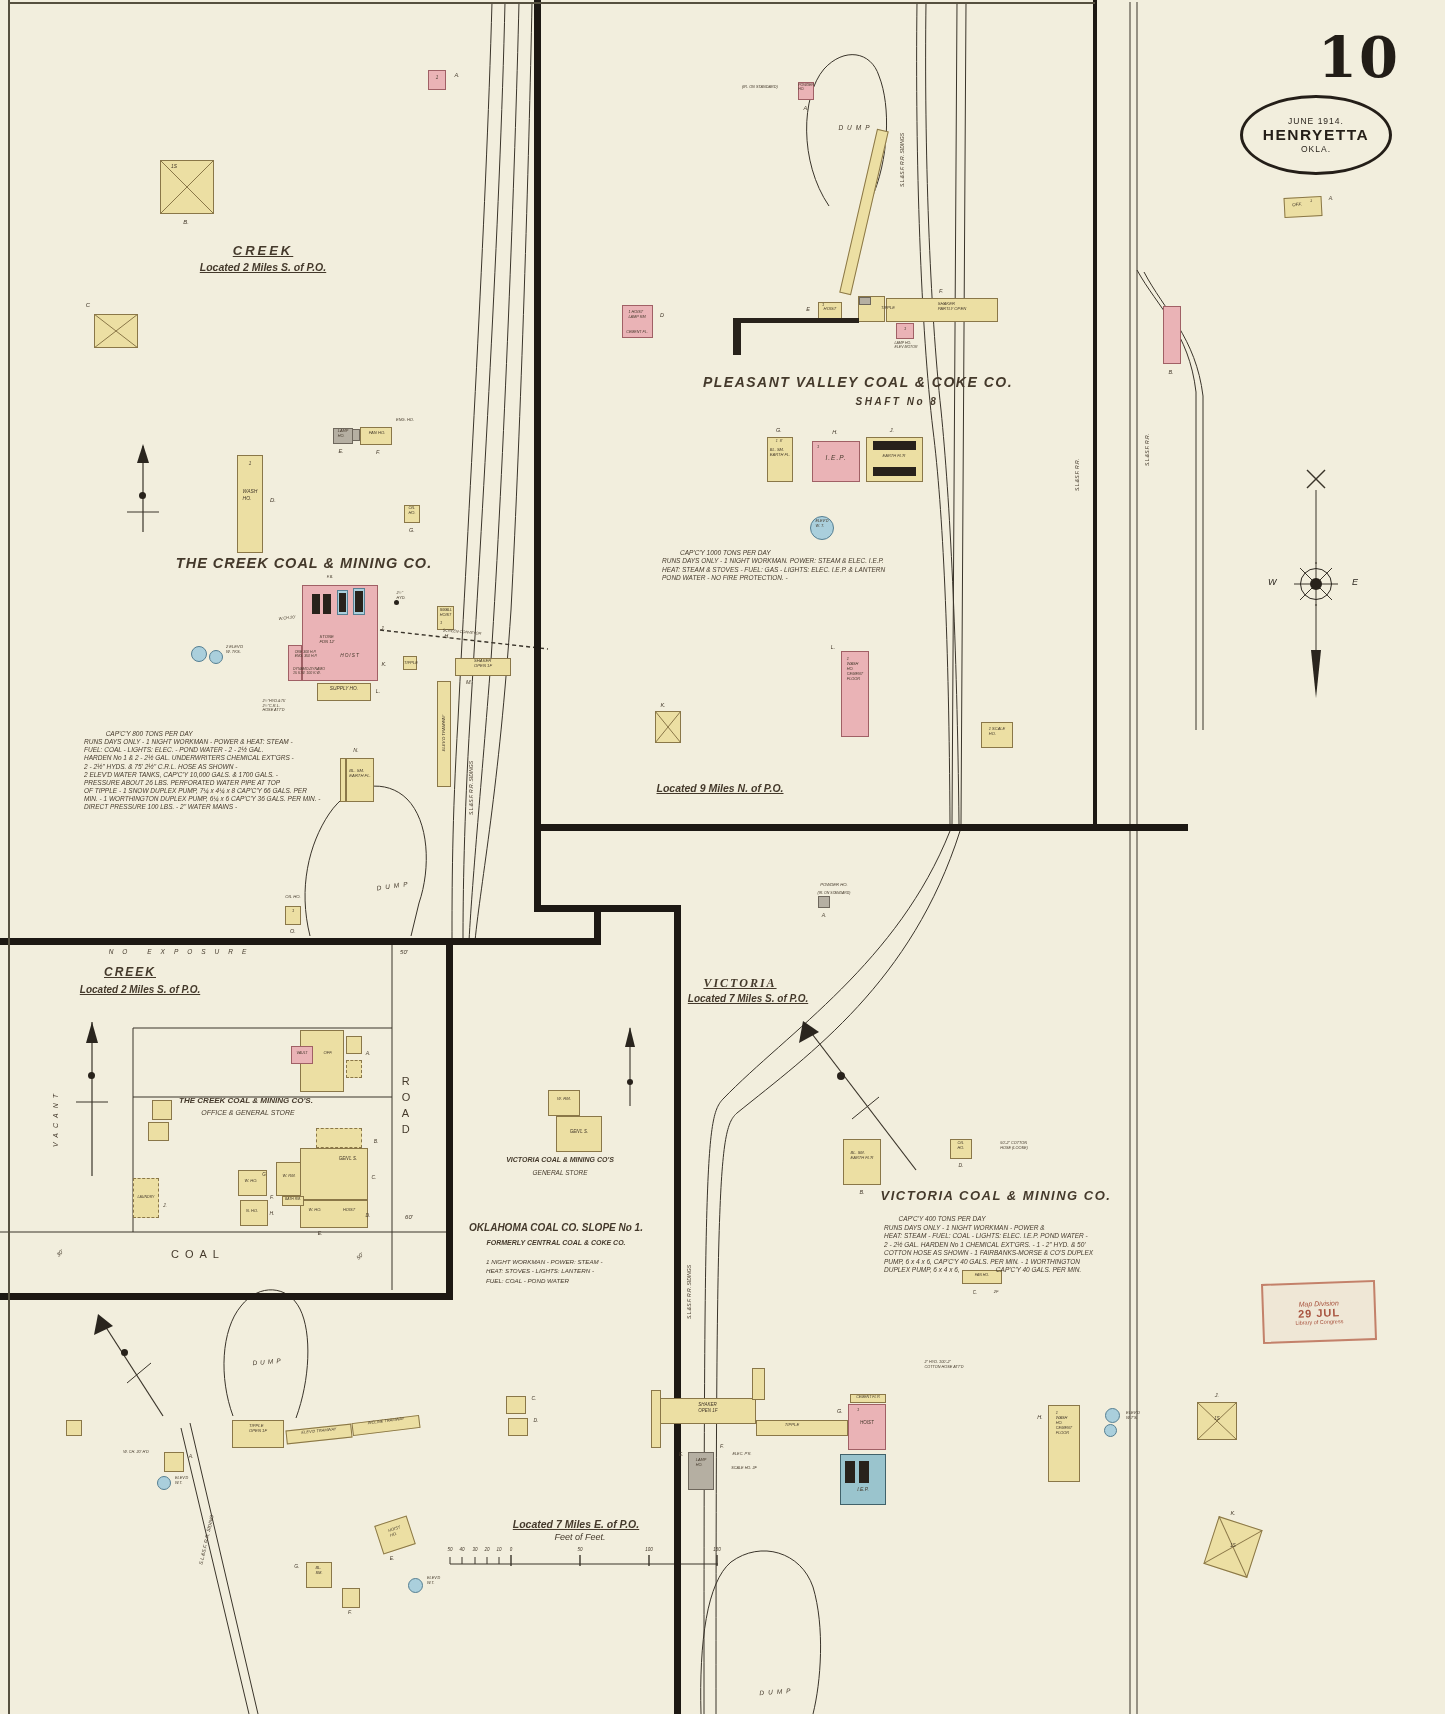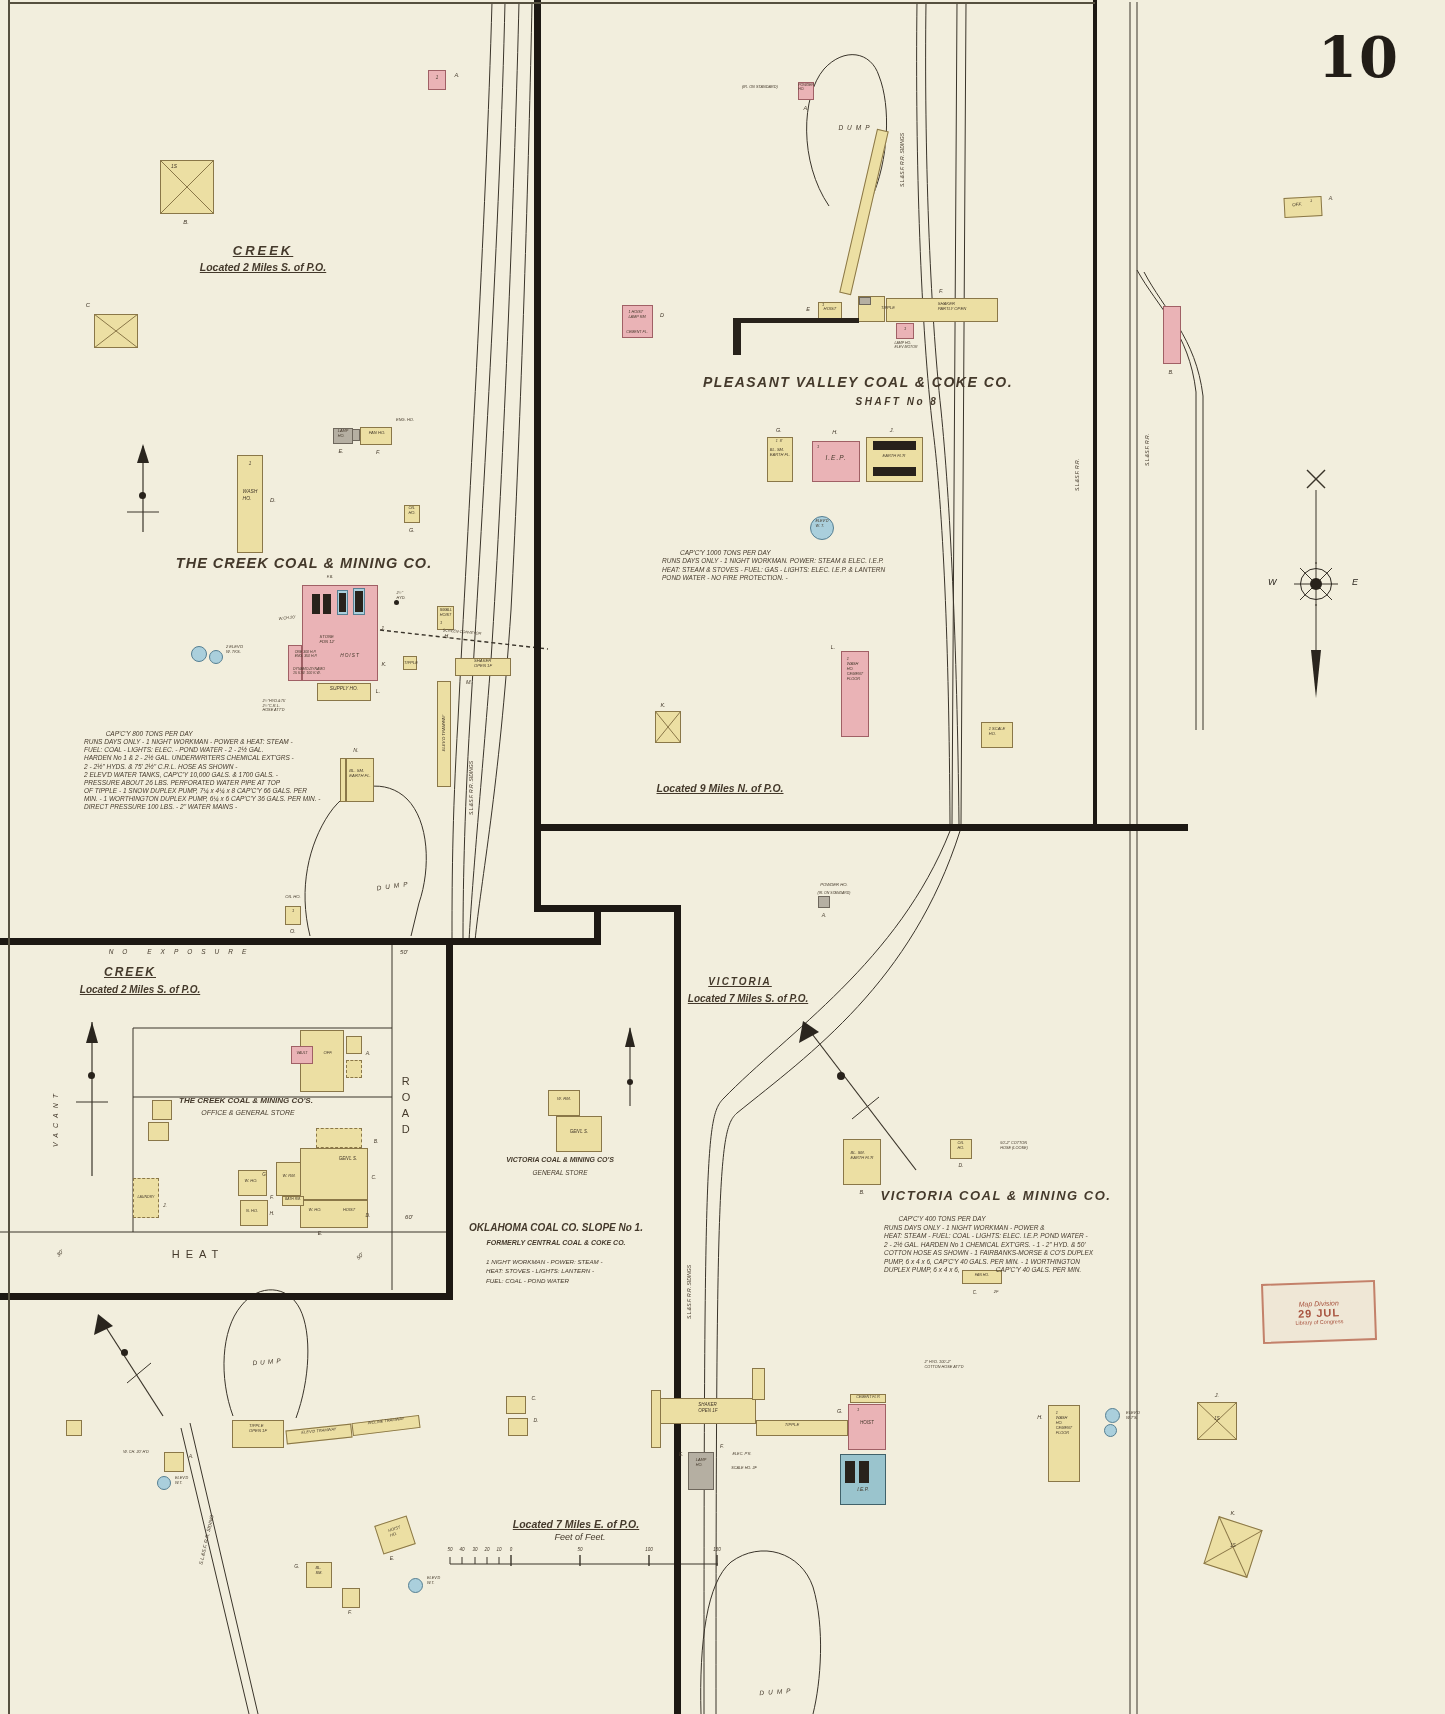--- a/index.html
+++ b/index.html
@@ -88,20 +88,25 @@
       <path d="M487,1557 L487,1564" fill="none" stroke="#3a342a" stroke-width="1"></path>
       <path d="M499,1557 L499,1564" fill="none" stroke="#3a342a" stroke-width="1"></path>
       <path d="M511,1555 L511,1566" fill="none" stroke="#3a342a" stroke-width="1.4"></path>
       <path d="M580,1555 L580,1566" fill="none" stroke="#3a342a" stroke-width="1.4"></path>
       <path d="M649,1555 L649,1566" fill="none" stroke="#3a342a" stroke-width="1.4"></path>
       <path d="M717,1555 L717,1566" fill="none" stroke="#3a342a" stroke-width="1.4"></path>
     </svg>
 
   <div id="sheet-number">10</div>
 
+  <div id="pub-oval">
+    <div class="l1">JUNE 1914.</div>
+    <div class="l2">HENRYETTA</div>
+    <div class="l3">OKLA.</div>
+  </div>
 
   <div class="compass-letter" style="left:1268px;top:577px;">W</div>
   <div class="compass-letter" style="left:1352px;top:577px;">E</div>
 
   <div id="stamp">
     <div class="s1">Map Division</div>
     <div class="s2">29 JUL</div>
     <div class="s3">Library of Congress</div>
   </div>
 <div class="bar" style="left: 534px; top: 0px; width: 7px; height: 912px;"></div>
@@ -241,21 +246,21 @@
     <div class="shape" style="left: 837px; top: 1072px; width: 8px; height: 8px; background: rgb(40, 34, 27); border-radius: 50%;"></div>
     <div class="shape" style="left: 121px; top: 1349px; width: 7px; height: 7px; background: rgb(40, 34, 27); border-radius: 50%;"></div>
     <div class="shape" style="left: 1300px; top: 568px; width: 32px; height: 32px; background: transparent; border: 1px solid rgb(42, 37, 30); border-radius: 50%;"></div>
     <div class="shape" style="left: 1310px; top: 578px; width: 12px; height: 12px; background: rgb(40, 34, 27); border-radius: 50%;"></div>
     <div class="lbl" style="left: 263px; top: 243px; font-size: 13px; line-height: 1.18; letter-spacing: 3px; font-weight: 700; text-decoration: underline; color: rgb(68, 57, 43); transform: translateX(-50%);">CREEK</div>
     <div class="lbl" style="left: 263px; top: 261px; font-size: 10.5px; line-height: 1.18; font-weight: 700; text-decoration: underline; color: rgb(68, 57, 43); transform: translateX(-50%);">Located 2 Miles S. of P.O.</div>
     <div class="lbl" style="left: 304px; top: 555px; font-size: 14.5px; line-height: 1.18; letter-spacing: 1px; font-weight: 700; color: rgb(68, 57, 43); transform: translateX(-50%);">THE CREEK COAL &amp; MINING CO.</div>
     <div class="lbl" style="left: 858px; top: 374px; font-size: 14px; line-height: 1.18; letter-spacing: 1.5px; font-weight: 700; color: rgb(68, 57, 43); transform: translateX(-50%);">PLEASANT VALLEY COAL &amp; COKE CO.</div>
     <div class="lbl" style="left: 897px; top: 396px; font-size: 10px; line-height: 1.18; letter-spacing: 2.5px; font-weight: 700; color: rgb(68, 57, 43); transform: translateX(-50%);">SHAFT No 8</div>
     <div class="lbl" style="left: 720px; top: 782px; font-size: 10.5px; line-height: 1.18; font-weight: 700; text-decoration: underline; color: rgb(68, 57, 43); transform: translateX(-50%);">Located 9 Miles N. of P.O.</div>
-    <div class="lbl" style="left: 740px; top: 976px; font-size: 10px; line-height: 1.18; letter-spacing: 2px; font-weight: 700; text-decoration: underline; color: rgb(68, 57, 43); transform: translateX(-50%);">VICTORIA</div>
+    <div class="lbl" style="left: 740px; top: 976px; font-size: 12px; line-height: 1.18; letter-spacing: 2px; font-weight: 700; text-decoration: underline; color: rgb(68, 57, 43); transform: translateX(-50%); font-family: Liberation Serif, serif;">VICTORIA</div>
     <div class="lbl" style="left: 748px; top: 993px; font-size: 10px; line-height: 1.18; font-weight: 700; text-decoration: underline; color: rgb(68, 57, 43); transform: translateX(-50%);">Located 7 Miles S. of P.O.</div>
     <div class="lbl" style="left: 996px; top: 1188px; font-size: 13px; line-height: 1.18; letter-spacing: 1.5px; font-weight: 700; color: rgb(68, 57, 43); transform: translateX(-50%);">VICTORIA COAL &amp; MINING CO.</div>
     <div class="lbl" style="left: 556px; top: 1222px; font-size: 10px; line-height: 1.18; font-weight: 700; color: rgb(68, 57, 43); transform: translateX(-50%);">OKLAHOMA COAL CO. SLOPE No 1.</div>
     <div class="lbl" style="left: 556px; top: 1239px; font-size: 7px; line-height: 1.18; font-weight: 700; color: rgb(68, 57, 43); transform: translateX(-50%);">FORMERLY CENTRAL COAL &amp; COKE CO.</div>
     <div class="lbl" style="left: 576px; top: 1518px; font-size: 10.5px; line-height: 1.18; font-weight: 700; text-decoration: underline; color: rgb(68, 57, 43); transform: translateX(-50%);">Located 7 Miles E. of P.O.</div>
     <div class="lbl" style="left: 580px; top: 1532px; font-size: 9px; line-height: 1.18; color: rgb(68, 57, 43); transform: translateX(-50%);">Feet of Feet.</div>
     <div class="lbl" style="left: 84px; top: 730px; font-size: 6.5px; line-height: 1.25; color: rgb(68, 57, 43);">            CAP'C'Y 800 TONS PER DAY
 RUNS DAYS ONLY - 1 NIGHT WORKMAN - POWER &amp; HEAT: STEAM -
 FUEL: COAL - LIGHTS: ELEC. - POND WATER - 2 - 2½ GAL.
 HARDEN No 1 &amp; 2 - 2½ GAL. UNDERWRITERS CHEMICAL EXT'GRS -
@@ -450,21 +455,21 @@
     <div class="lbl" style="left: 293px; top: 1197px; font-size: 3.4px; line-height: 1.18; color: rgb(68, 57, 43); transform: translateX(-50%);">BATH RM.</div>
     <div class="lbl" style="left: 348px; top: 1156px; font-size: 4.5px; line-height: 1.18; color: rgb(68, 57, 43); transform: translateX(-50%);">GEN'L S.</div>
     <div class="lbl" style="left: 252px; top: 1209px; font-size: 4px; line-height: 1.18; color: rgb(68, 57, 43); transform: translateX(-50%);">N. HO.</div>
     <div class="lbl" style="left: 272px; top: 1211px; font-size: 5px; line-height: 1.18; color: rgb(68, 57, 43); transform: translateX(-50%);">H.</div>
     <div class="lbl" style="left: 315px; top: 1208px; font-size: 4px; line-height: 1.18; color: rgb(68, 57, 43); transform: translateX(-50%);">W. HO.</div>
     <div class="lbl" style="left: 349px; top: 1208px; font-size: 4px; line-height: 1.18; color: rgb(68, 57, 43); transform: translateX(-50%);">HOIST</div>
     <div class="lbl" style="left: 320px; top: 1231px; font-size: 5px; line-height: 1.18; color: rgb(68, 57, 43); transform: translateX(-50%);">E.</div>
     <div class="lbl" style="left: 376px; top: 1139px; font-size: 5px; line-height: 1.18; color: rgb(68, 57, 43); transform: translateX(-50%);">B.</div>
     <div class="lbl" style="left: 374px; top: 1175px; font-size: 5px; line-height: 1.18; color: rgb(68, 57, 43); transform: translateX(-50%);">C.</div>
     <div class="lbl" style="left: 368px; top: 1213px; font-size: 5px; line-height: 1.18; color: rgb(68, 57, 43); transform: translateX(-50%);">D.</div>
-    <div class="lbl" style="left: 198px; top: 1248px; font-size: 11px; line-height: 1.18; letter-spacing: 6px; font-style: normal; color: rgb(68, 57, 43); transform: translateX(-50%);">HEAT</div>
+    <div class="lbl" style="left: 198px; top: 1248px; font-size: 11px; line-height: 1.18; letter-spacing: 6px; font-style: normal; color: rgb(68, 57, 43); transform: translateX(-50%);">COAL</div>
     <div class="lbl" style="left: 406px; top: 1074px; font-size: 11px; line-height: 1.45; font-style: normal; color: rgb(68, 57, 43); transform: translateX(-50%);">R
 O
 A
 D</div>
     <div class="lbl" style="left: 409px; top: 1214px; font-size: 6px; line-height: 1.18; color: rgb(68, 57, 43); transform: translateX(-50%);">60'</div>
     <div class="lbl" style="left: 360px; top: 1253px; font-size: 5.5px; line-height: 1.18; color: rgb(68, 57, 43); transform: translateX(-50%) rotate(-45deg);">50'</div>
     <div class="lbl" style="left: 60px; top: 1250px; font-size: 5.5px; line-height: 1.18; color: rgb(68, 57, 43); transform: translateX(-50%) rotate(-45deg);">30'</div>
     <div class="lbl" style="left: 258px; top: 1423px; font-size: 4.2px; line-height: 1.3; color: rgb(68, 57, 43); transform: translateX(-50%);">TIPPLE
 OPEN 1F</div>
     <div class="lbl" style="left: 319px; top: 1429px; font-size: 4px; line-height: 1.18; color: rgb(68, 57, 43); transform: translateX(-50%) rotate(-6deg);">ELEV'D TRAMWAY</div>

